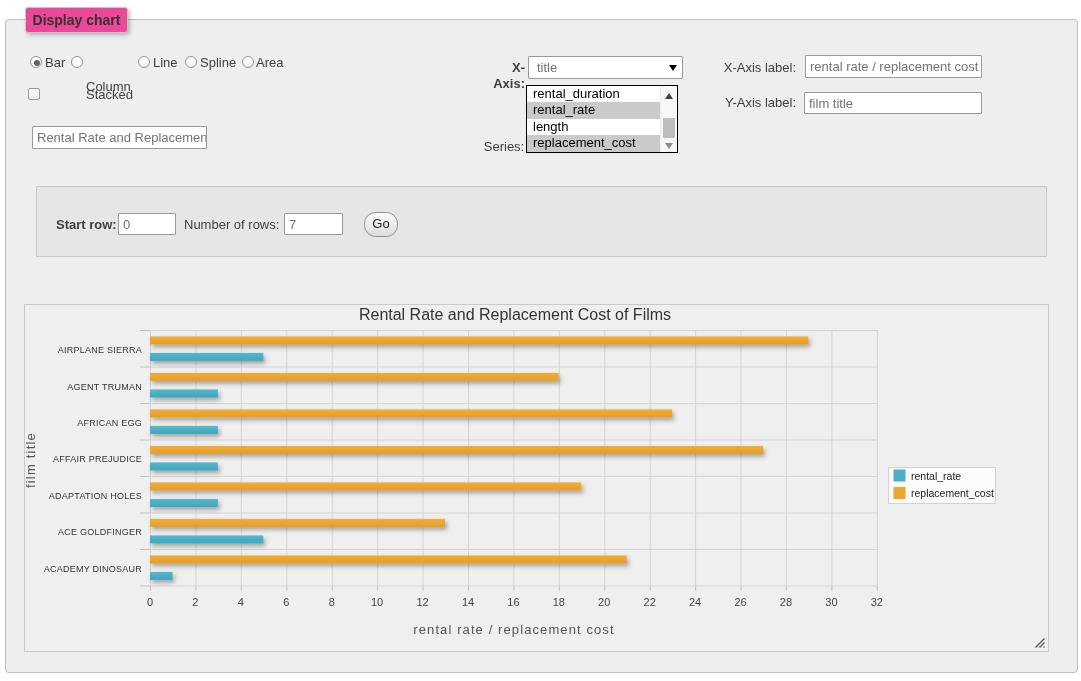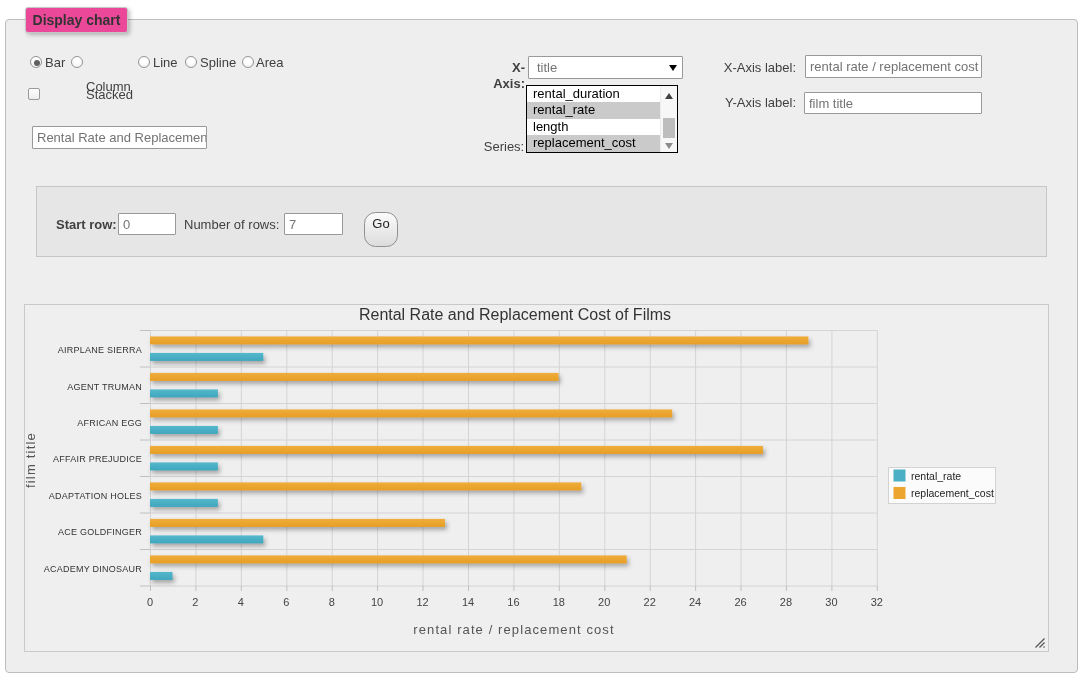--- a/index.html
+++ b/index.html
@@ -10,21 +10,21 @@
 .lbl { font-size:13px; color:#404040; line-height:16px; }
 .radio { width:12px; height:12px; border:1px solid #949494; border-radius:50%; background:radial-gradient(circle at 50% 30%, #fff 30%, #ededed 100%); }
 .radio.on::after { content:""; position:absolute; left:3px; top:3px; width:6px; height:6px; border-radius:50%; background:#606060; }
 .check { width:12px; height:12px; border:1px solid #9a9a9a; border-radius:2px; background:linear-gradient(#fdfdfd,#ededed); }
 .tin { border:1px solid #999; border-radius:1px; background:#fff; font-size:13px; color:#737373; line-height:21px; padding-left:4px; overflow:hidden; white-space:nowrap; }
 #msel { left:526px; top:85px; width:152px; height:68px; background:#fff; border:1px solid #000000; overflow:hidden; }
 .opt { font-size:13px; line-height:16.4px; height:16.4px; padding-left:6px; color:#000; width:133px; }
 .opt.sel { background:#cacaca; }
 #sbar { position:absolute; right:0; top:0; width:17px; height:66px; background:#f7f7f7; border-left:1px solid #ececec; }
 #mid { left:36px; top:186px; width:1011px; height:71px; background:#e6e6e6; border:1px solid #c6c6c6; }
-#go { left:364px; top:212px; width:34px; height:35px; border:1px solid #909090; border-radius:11.5px; background:linear-gradient(#fbfbfb,#dcdcdc); font-size:13px; color:#222; text-align:center; line-height:21px; }
+#go { left:364px; top:212px; width:34px; height:25px; border:1px solid #909090; border-radius:11.5px; background:linear-gradient(#fbfbfb,#dcdcdc); font-size:13px; color:#222; text-align:center; line-height:21px; }
 #chart { left:24px; top:304px; width:1025px; height:348px; background:#efefef; border:1px solid #c9c9c9; }
 </style>
 </head>
 <body>
 <div id="fs" class="abs"></div>
 <div id="lg" class="abs">Display chart</div>
 
 <div class="abs radio on" style="left:30px; top:56px;"></div>
 <div class="abs lbl" style="left:45px; top:55px;">Bar</div>
 <div class="abs radio" style="left:71px; top:56px;"></div>

